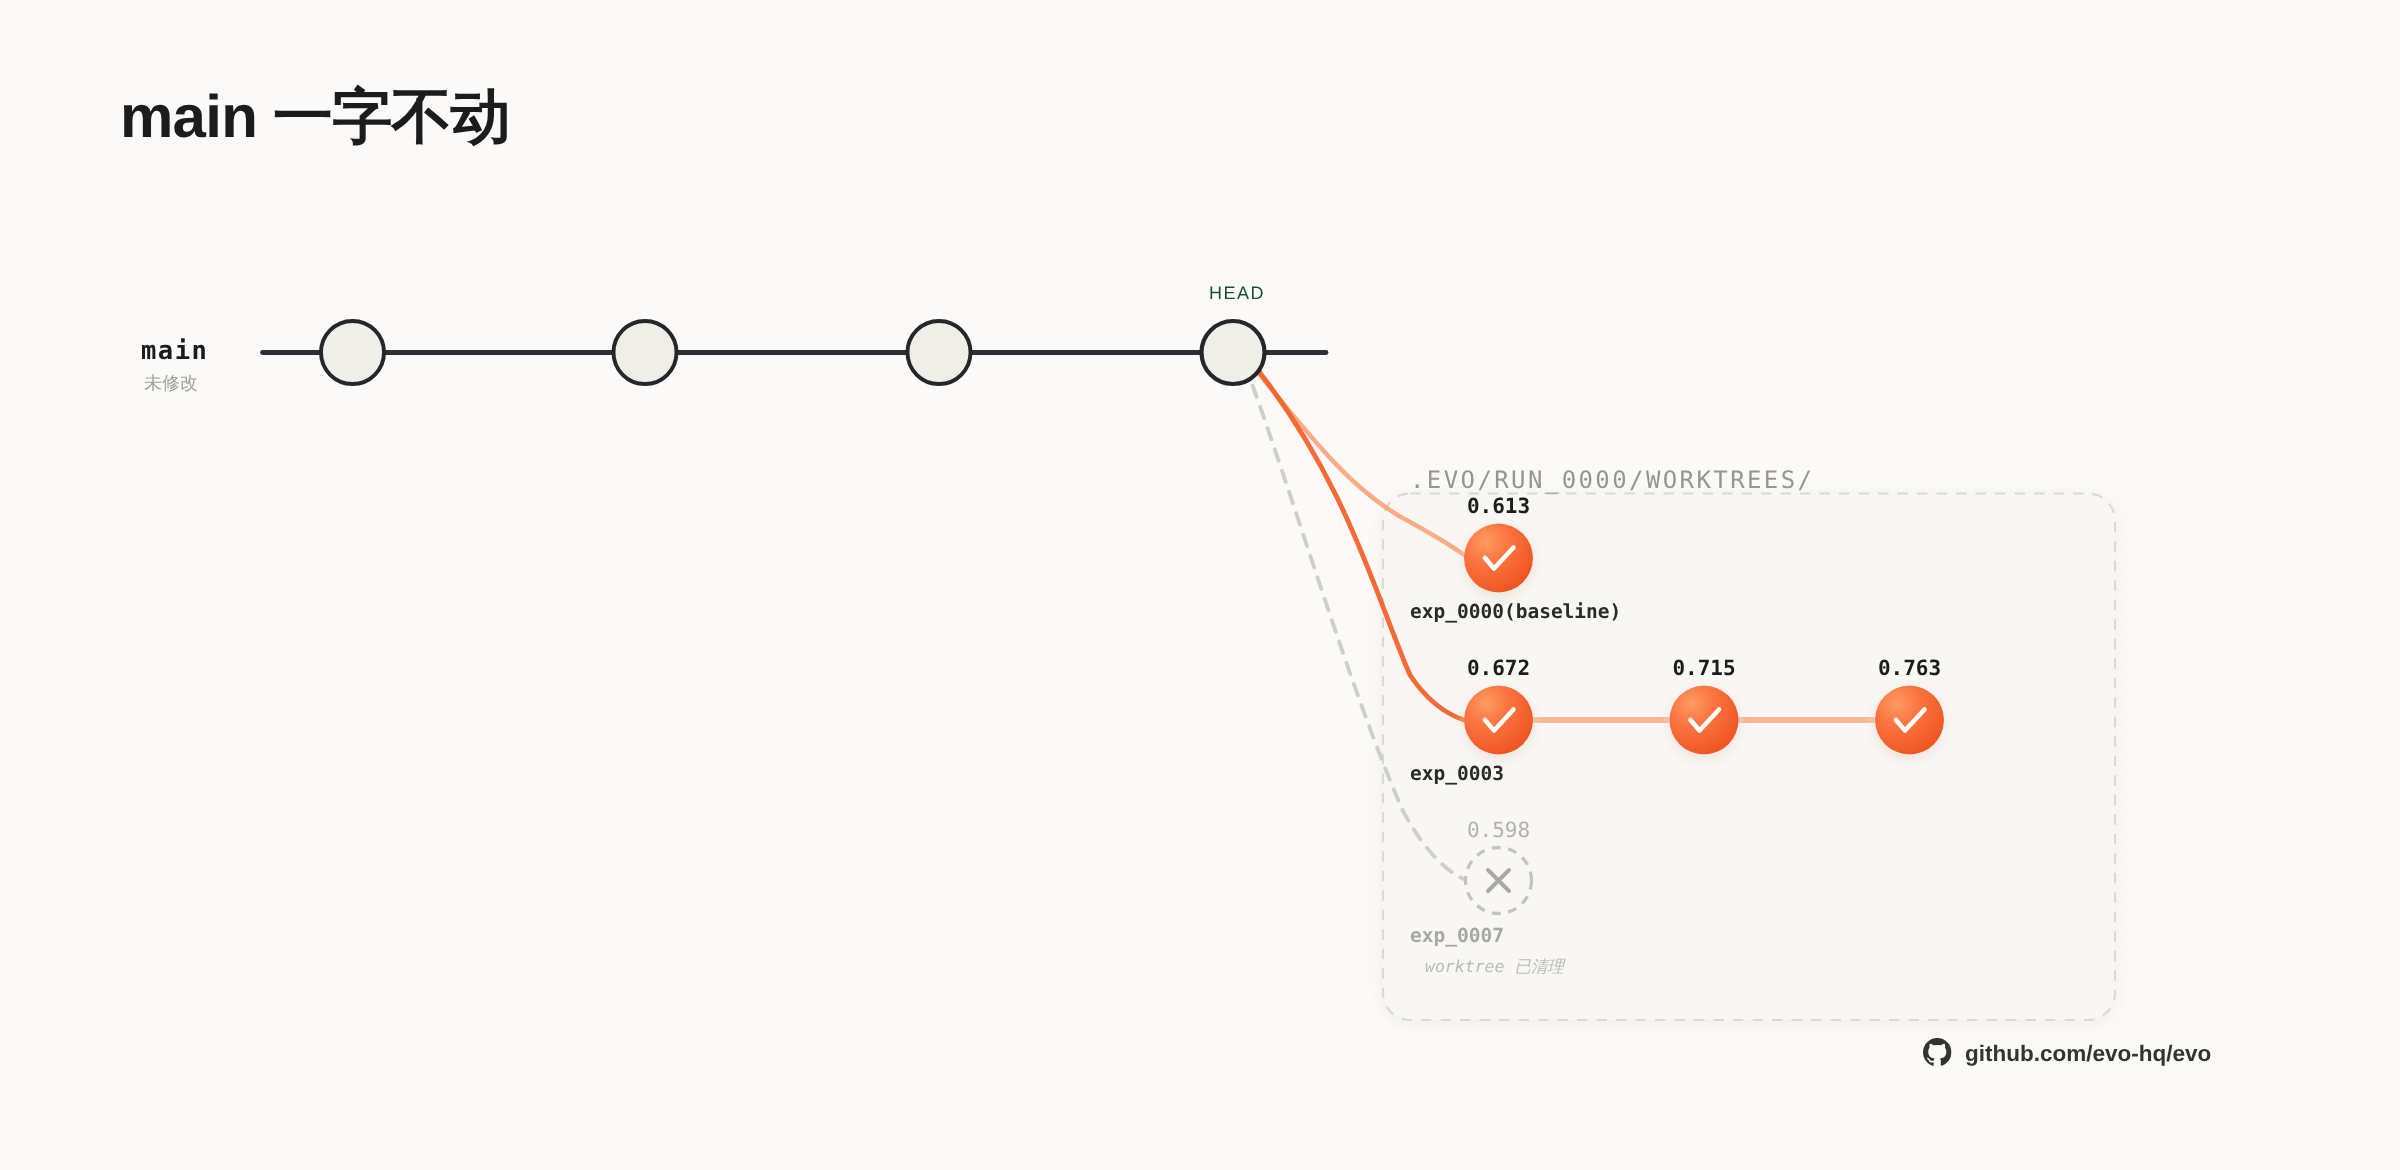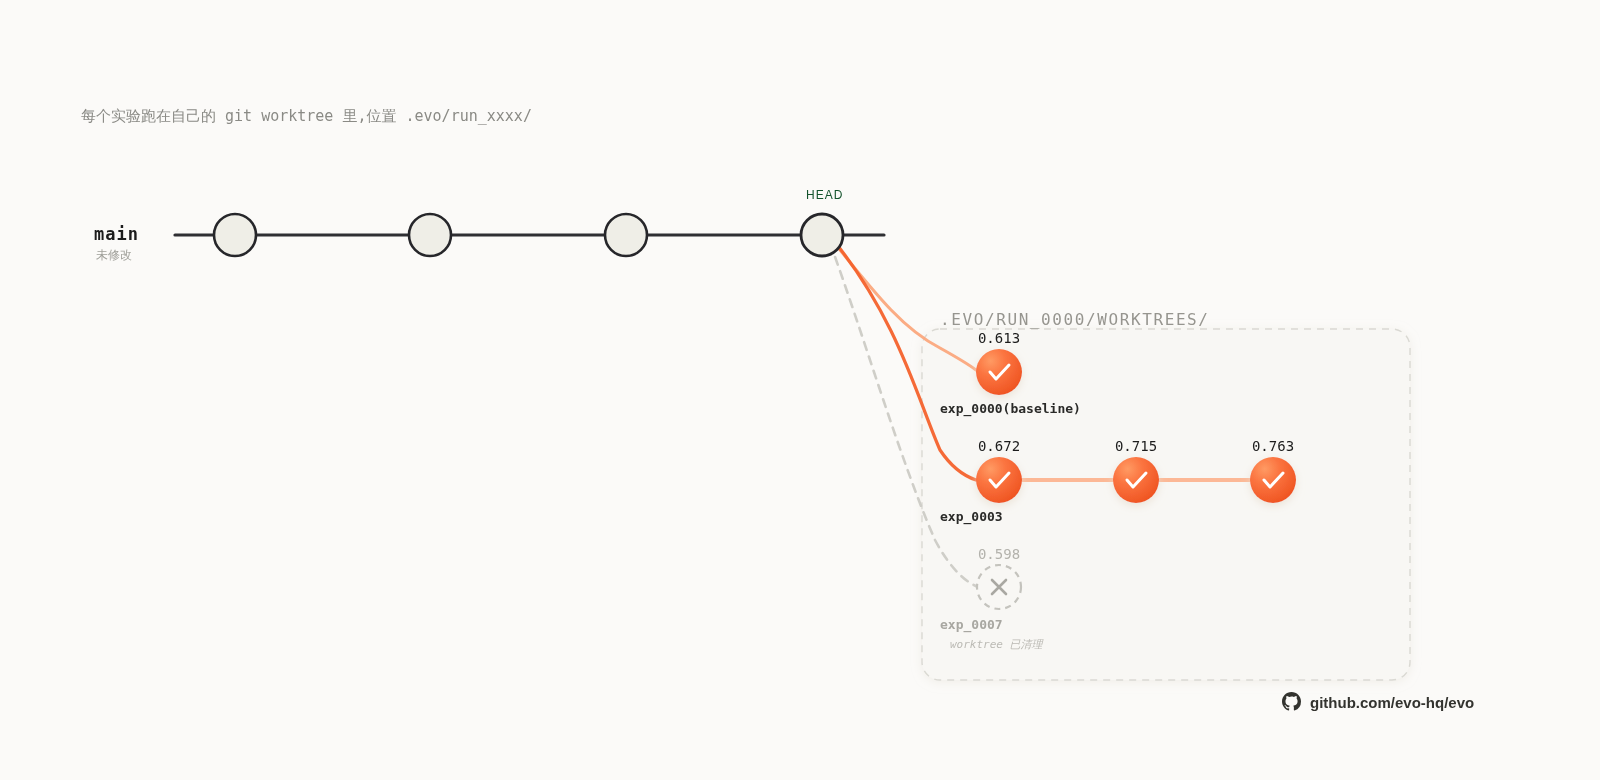--- a/index.html
+++ b/index.html
@@ -43,21 +43,21 @@
 
   .panel-title {
     position:absolute; left:940px; top:310px;
     font-family:"DejaVu Sans Mono", monospace;
     font-size:16px; color:#96958f; letter-spacing:1.6px; white-space:nowrap;
   }
 
   .score {
     position:absolute;
     font-family:"DejaVu Sans Mono", monospace;
-    font-size:14px; font-weight:normal; color:#1c1c1c;
+    font-size:14px; font-weight:bold; color:#1c1c1c;
     transform:translateX(-50%); white-space:nowrap;
   }
   .score.muted { color:#b3b2ac; font-weight:normal; }
 
   .exp-label {
     position:absolute;
     font-family:"DejaVu Sans Mono", monospace;
     font-size:13px; font-weight:bold; color:#2a2a28; white-space:nowrap;
   }
   .exp-label.muted { color:#a8a7a1; }
@@ -78,21 +78,21 @@
   .watermark {
     position:absolute; left:1198px; top:715px;
     font-size:21px; color:#d9d8d2; white-space:nowrap;
   }
 </style>
 </head>
 <body>
 
 <div id="stage">
 
-  <div class="subtitle">每个实验跑在自己的 git worktree 里,位置 .evo/run_xxxx/</div>
+  <div class="title">main 一字不动</div>
 
   <svg id="graph" viewBox="0 0 1600 780">
     <defs>
       <radialGradient id="nodeGrad" cx="32%" cy="26%" r="78%">
         <stop offset="0%" stop-color="#ff9a63"></stop>
         <stop offset="42%" stop-color="#fb7440"></stop>
         <stop offset="100%" stop-color="#ef5522"></stop>
       </radialGradient>
       <filter id="nodeShadow" x="-60%" y="-60%" width="220%" height="220%">
         <feDropShadow dx="0" dy="3" stdDeviation="4" flood-color="#e8decf" flood-opacity="0.75"></feDropShadow>

